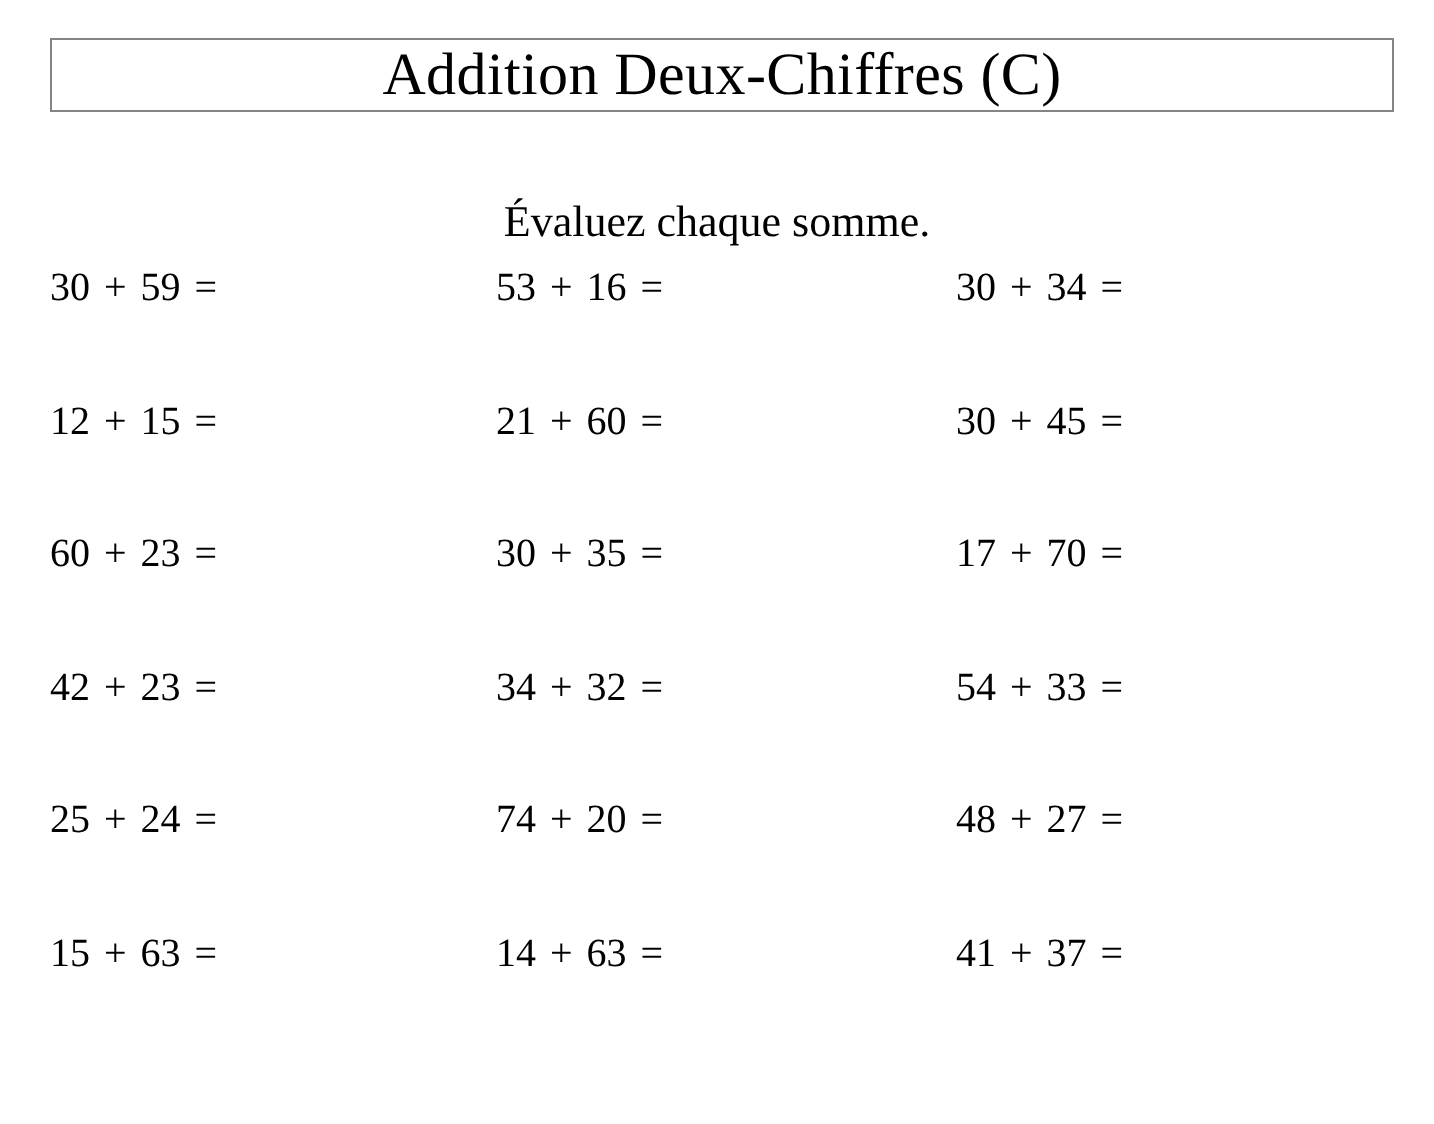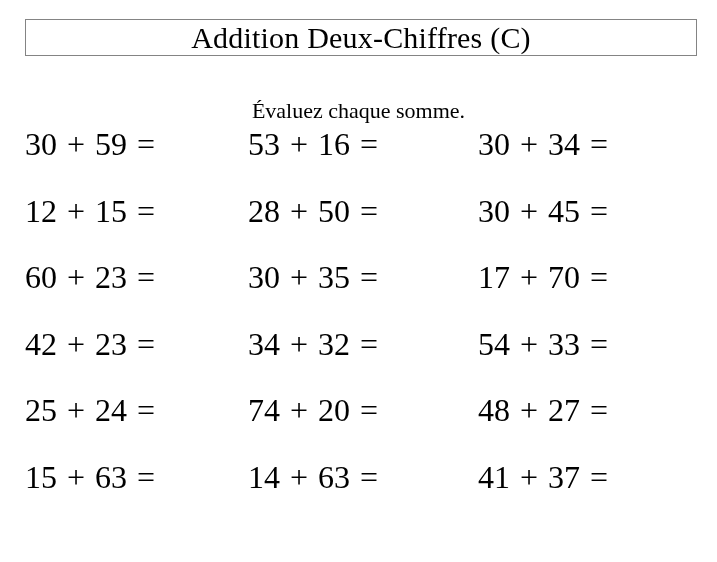--- a/index.html
+++ b/index.html
@@ -48,41 +48,41 @@
     left: 25px;
     top: 111px;
     width: 680px;
     display: grid;
     grid-template-columns: 223px 230px auto;
     grid-auto-rows: 66.5px;
     align-items: center;
     justify-items: start;
   }
   .problem {
-    font-size: 32px;
+    font-size: 20px;
     line-height: 1;
     white-space: pre;
     word-spacing: 2px;
   }
 </style>
 </head>
 <body>
 
 <div class="title-box">
   <span class="title-text">Addition Deux-Chiffres (C)</span>
 </div>
 
 <div class="instruction">Évaluez chaque somme.</div>
 
 <div class="problems">
   <span class="problem">30 + 59 =</span>
   <span class="problem">53 + 16 =</span>
   <span class="problem">30 + 34 =</span>
   <span class="problem">12 + 15 =</span>
-  <span class="problem">28 + 50 =</span>
+  <span class="problem">21 + 60 =</span>
   <span class="problem">30 + 45 =</span>
   <span class="problem">60 + 23 =</span>
   <span class="problem">30 + 35 =</span>
   <span class="problem">17 + 70 =</span>
   <span class="problem">42 + 23 =</span>
   <span class="problem">34 + 32 =</span>
   <span class="problem">54 + 33 =</span>
   <span class="problem">25 + 24 =</span>
   <span class="problem">74 + 20 =</span>
   <span class="problem">48 + 27 =</span>

